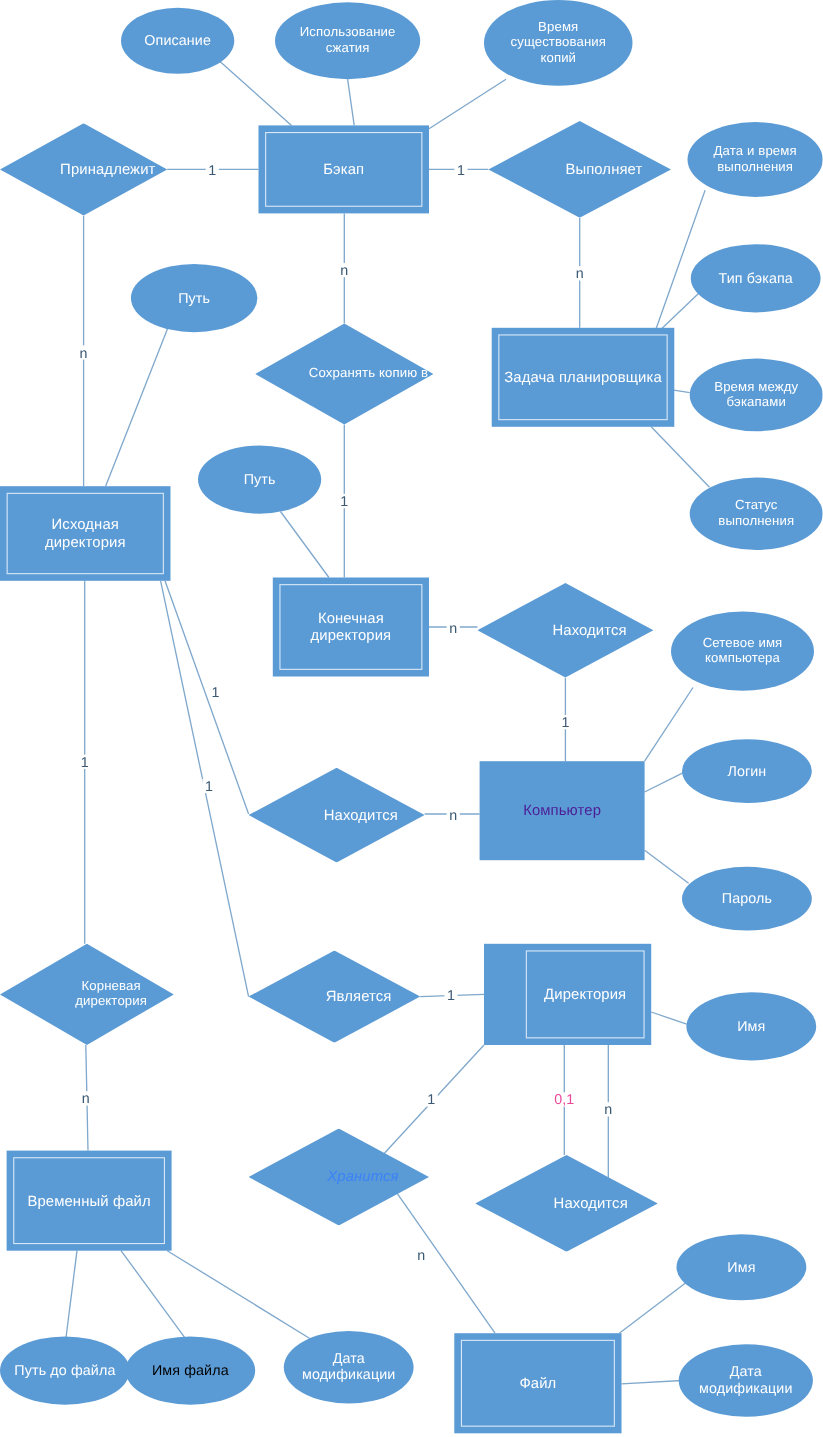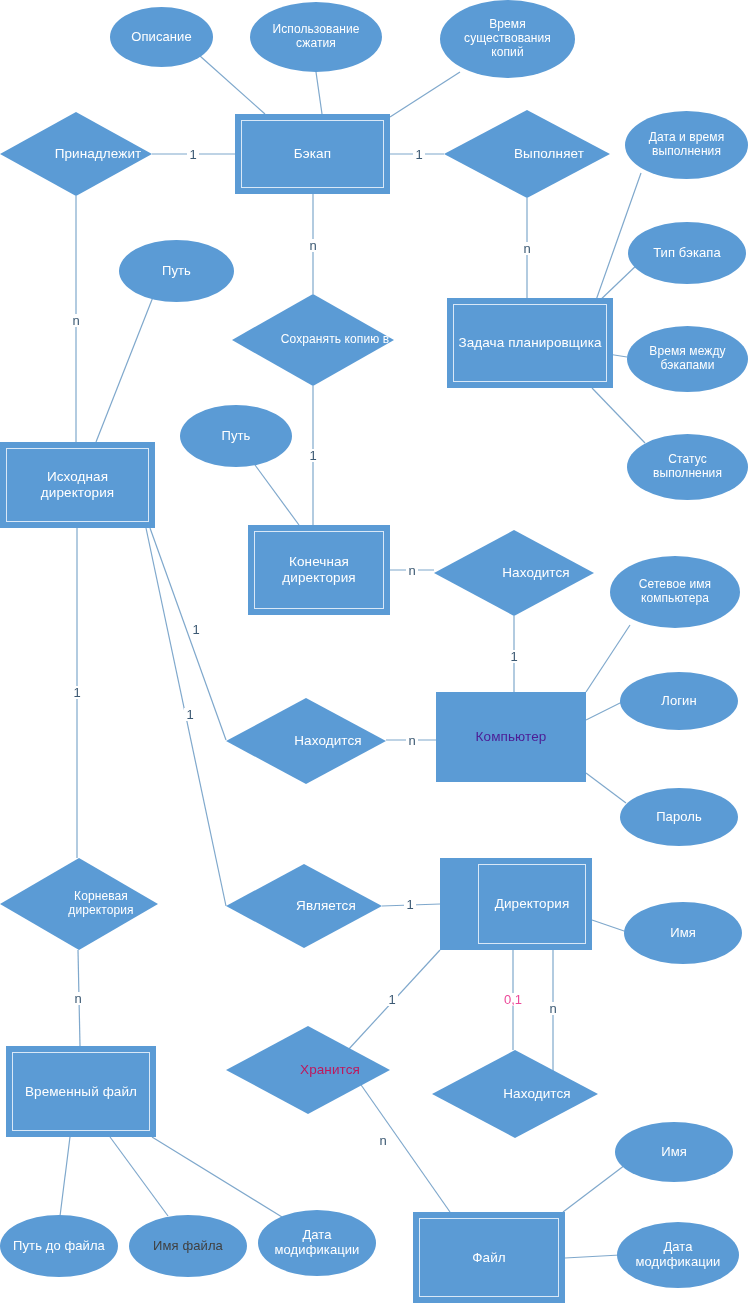--- a/index.html
+++ b/index.html
@@ -109,41 +109,41 @@
     <div class="node rel" style="left: 0px; top: 858px; width: 158px; height: 92px;">
       <div class="dshape" style="background: rgb(91, 155, 213);"></div>
       <div class="dlabel" style="color: rgb(255, 255, 255); font-size: 12px;">Корневая директория</div>
     </div>
     <div class="node rel" style="left: 226px; top: 864px; width: 156px; height: 84px;">
       <div class="dshape" style="background: rgb(91, 155, 213);"></div>
       <div class="dlabel" style="color: rgb(255, 255, 255); font-size: 13.5px;">Является</div>
     </div>
     <div class="node rel" style="left: 226px; top: 1026px; width: 164px; height: 88px;">
       <div class="dshape" style="background: rgb(91, 155, 213);"></div>
-      <div class="dlabel" style="color: #be185d; font-size: 13.5px;">Хранится</div>
+      <div class="dlabel" style="color: #3b82f6; font-size: 13.5px; font-style: italic;">Хранится</div>
     </div>
     <div class="node rel" style="left: 432px; top: 1050px; width: 166px; height: 88px;">
       <div class="dshape" style="background: rgb(91, 155, 213);"></div>
       <div class="dlabel" style="color: rgb(255, 255, 255); font-size: 13.5px;">Находится</div>
     </div>
     <div class="node attr" style="left: 110px; top: 7px; width: 103px; height: 60px; background: rgb(91, 155, 213); color: rgb(255, 255, 255); font-size: 13px; padding: 0px 9px;">Описание</div>
     <div class="node attr" style="left: 250px; top: 2px; width: 132px; height: 70px; background: rgb(91, 155, 213); color: rgb(255, 255, 255); font-size: 12px; padding: 0px 9px;">Использование сжатия</div>
     <div class="node attr" style="left: 440px; top: 0px; width: 135px; height: 78px; background: rgb(91, 155, 213); color: rgb(255, 255, 255); font-size: 12px; padding: 0px 9px;">Время существования копий</div>
     <div class="node attr" style="left: 625px; top: 111px; width: 123px; height: 68px; background: rgb(91, 155, 213); color: rgb(255, 255, 255); font-size: 12px; padding: 0px 9px;">Дата и время выполнения</div>
     <div class="node attr" style="left: 628px; top: 222px; width: 118px; height: 62px; background: rgb(91, 155, 213); color: rgb(255, 255, 255); font-size: 13px; padding: 0px 9px;">Тип бэкапа</div>
     <div class="node attr" style="left: 627px; top: 326px; width: 121px; height: 66px; background: rgb(91, 155, 213); color: rgb(255, 255, 255); font-size: 12px; padding: 0px 9px;">Время между бэкапами</div>
     <div class="node attr" style="left: 627px; top: 434px; width: 121px; height: 66px; background: rgb(91, 155, 213); color: rgb(255, 255, 255); font-size: 12px; padding: 0px 9px;">Статус выполнения</div>
     <div class="node attr" style="left: 119px; top: 240px; width: 115px; height: 62px; background: rgb(91, 155, 213); color: rgb(255, 255, 255); font-size: 13px; padding: 0px 9px;">Путь</div>
     <div class="node attr" style="left: 180px; top: 405px; width: 112px; height: 62px; background: rgb(91, 155, 213); color: rgb(255, 255, 255); font-size: 13px; padding: 0px 9px;">Путь</div>
     <div class="node attr" style="left: 610px; top: 556px; width: 130px; height: 72px; background: rgb(91, 155, 213); color: rgb(255, 255, 255); font-size: 12px; padding: 0px 9px;">Сетевое имя компьютера</div>
     <div class="node attr" style="left: 620px; top: 672px; width: 118px; height: 58px; background: rgb(91, 155, 213); color: rgb(255, 255, 255); font-size: 13px; padding: 0px 9px;">Логин</div>
     <div class="node attr" style="left: 620px; top: 788px; width: 118px; height: 58px; background: rgb(91, 155, 213); color: rgb(255, 255, 255); font-size: 13px; padding: 0px 9px;">Пароль</div>
     <div class="node attr" style="left: 624px; top: 902px; width: 118px; height: 62px; background: rgb(91, 155, 213); color: rgb(255, 255, 255); font-size: 13px; padding: 0px 9px;">Имя</div>
     <div class="node attr" style="left: 0px; top: 1215px; width: 118px; height: 62px; background: rgb(91, 155, 213); color: rgb(255, 255, 255); font-size: 13px; padding: 0px 9px;">Путь до файла</div>
-    <div class="node attr" style="left: 129px; top: 1215px; width: 118px; height: 62px; background: rgb(91, 155, 213); color: #404040; font-size: 13px; padding: 0px 9px;">Имя файла</div>
+    <div class="node attr" style="left: 114px; top: 1215px; width: 118px; height: 62px; background: rgb(91, 155, 213); color: #000000; font-size: 13px; padding: 0px 9px;">Имя файла</div>
     <div class="node attr" style="left: 258px; top: 1210px; width: 118px; height: 66px; background: rgb(91, 155, 213); color: rgb(255, 255, 255); font-size: 13px; padding: 0px 9px;">Дата модификации</div>
     <div class="node attr" style="left: 615px; top: 1122px; width: 118px; height: 60px; background: rgb(91, 155, 213); color: rgb(255, 255, 255); font-size: 13px; padding: 0px 9px;">Имя</div>
     <div class="node attr" style="left: 617px; top: 1222px; width: 122px; height: 66px; background: rgb(91, 155, 213); color: rgb(255, 255, 255); font-size: 13px; padding: 0px 9px;">Дата модификации</div>
     <span class="card" style="color: rgb(60, 89, 115); left: 187.383px; top: 147.5px;">1</span>
     <span class="card" style="color: rgb(60, 89, 115); left: 413.383px; top: 147.5px;">1</span>
     <span class="card" style="color: rgb(60, 89, 115); left: 521.383px; top: 241.5px;">n</span>
     <span class="card" style="color: rgb(60, 89, 115); left: 70.3828px; top: 313.5px;">n</span>
     <span class="card" style="color: rgb(60, 89, 115); left: 307.383px; top: 238.5px;">n</span>
     <span class="card" style="color: rgb(60, 89, 115); left: 307.383px; top: 448.5px;">1</span>
     <span class="card" style="color: rgb(60, 89, 115); left: 406.383px; top: 563.5px;">n</span>

